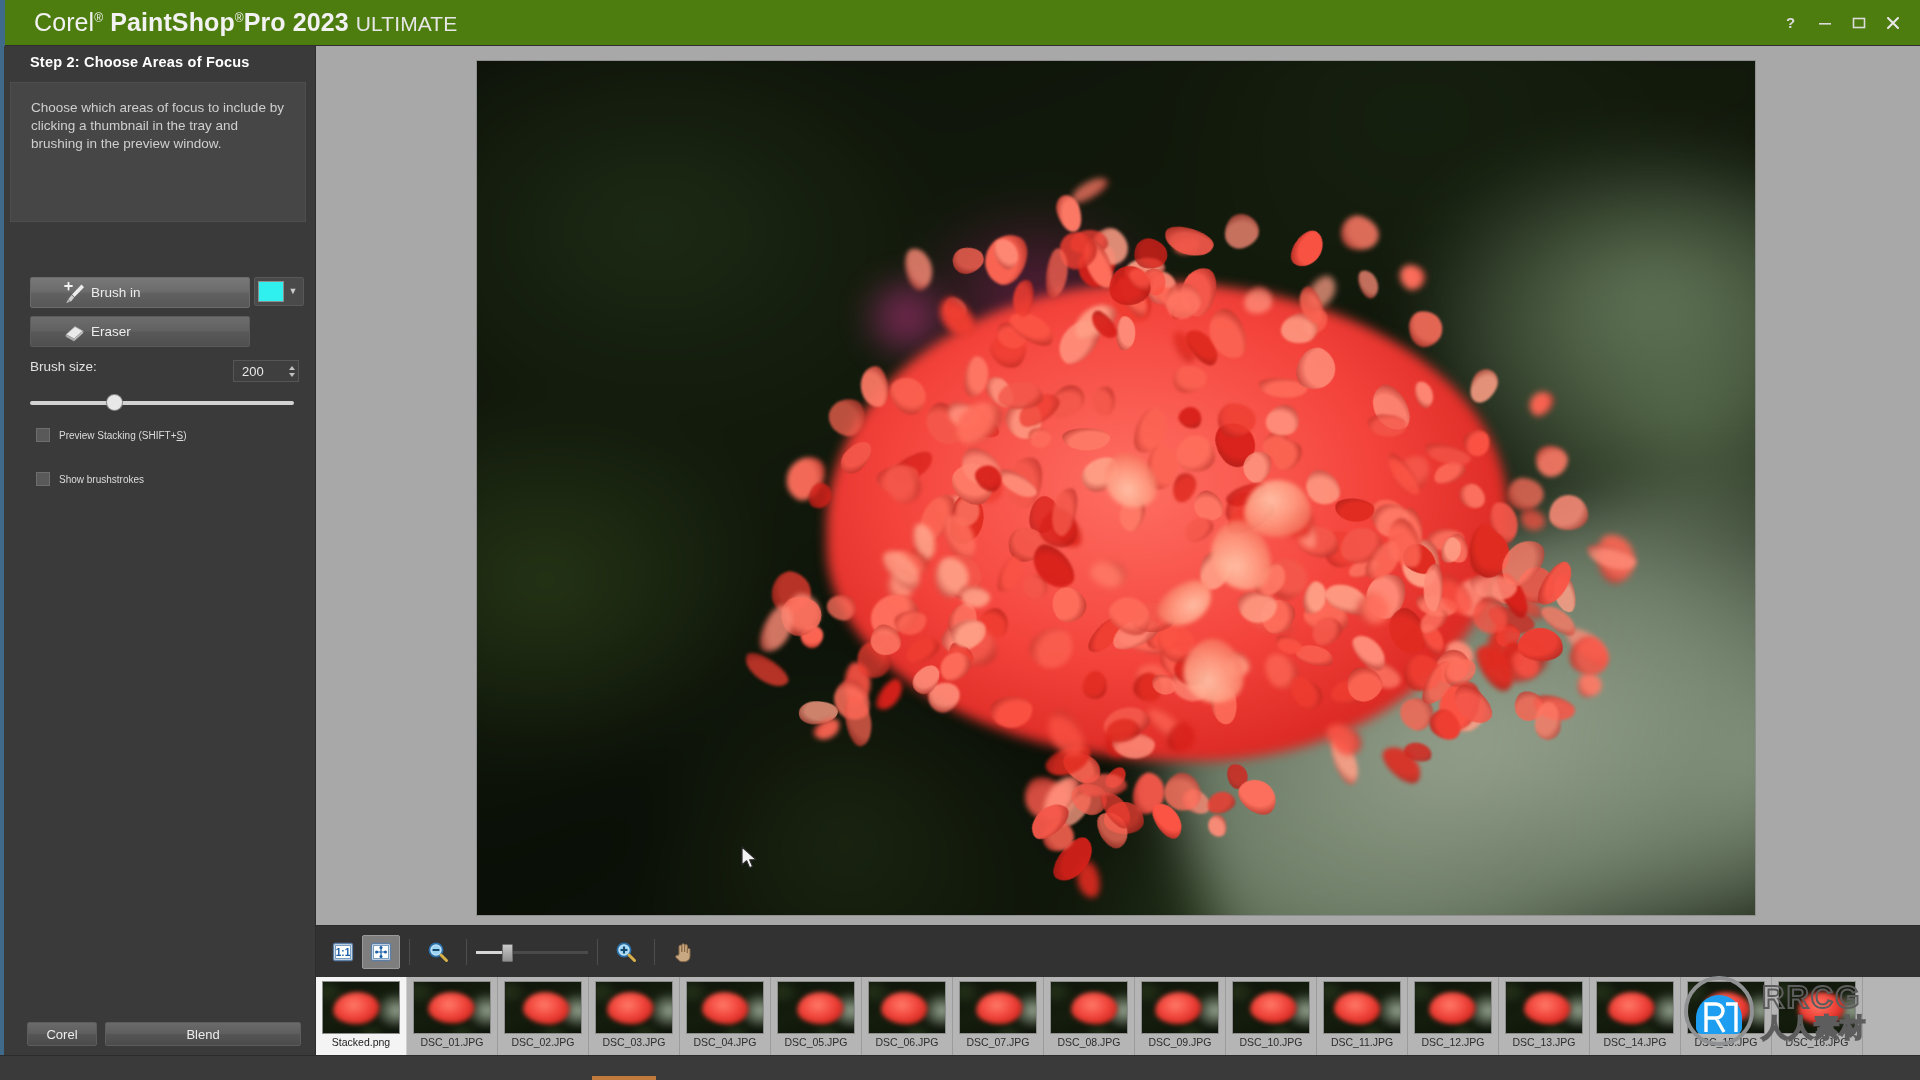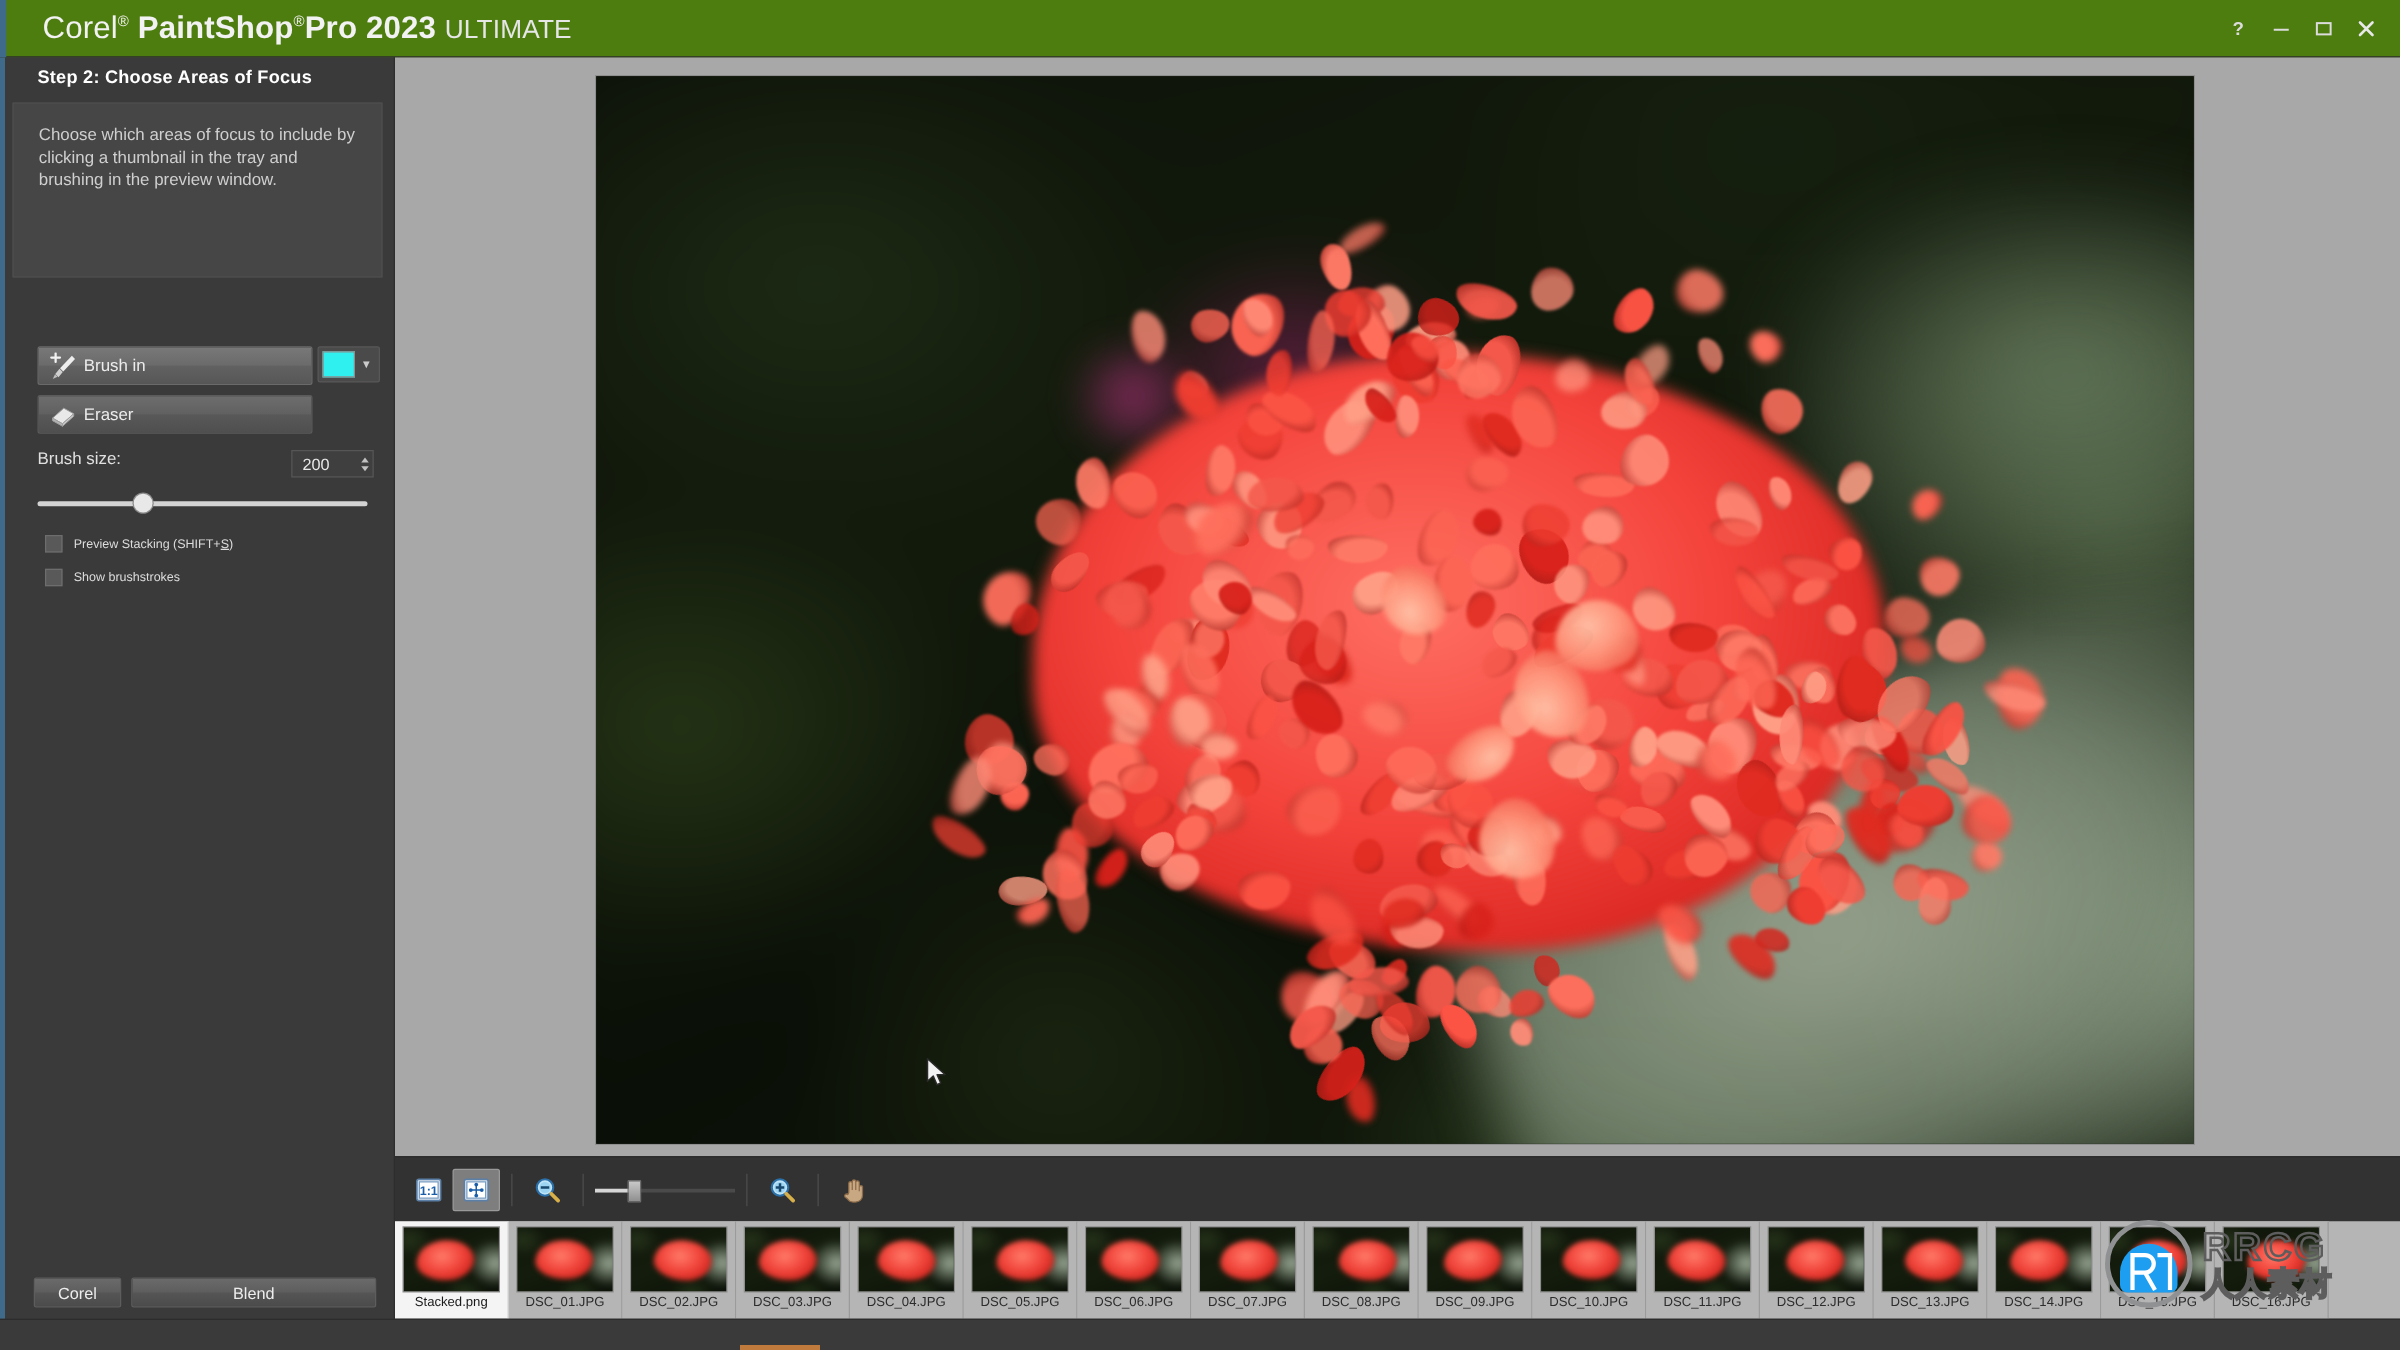--- a/index.html
+++ b/index.html
@@ -54,21 +54,21 @@
   }
   .instr-text {
     position: absolute; left: 20px; top: 16px; width: 262px;
     font-size: 13.5px; line-height: 18px; color: #cfcfcf;
   }
 
   .tool-btn {
     position: absolute; left: 30px; width: 220px; height: 31px;
     background: linear-gradient(180deg,#6d6d6d 0%,#616161 48%,#585858 52%,#4f4f4f 100%);
     border: 1px solid #5b5b5b; border-radius: 2px;
-    display: flex; align-items: center; cursor: default;
+    display: flex; align-items: center; cursor: default; padding-left: 24px;
   }
   .tool-btn.active {
     background: linear-gradient(180deg,#787878 0%,#6b6b6b 48%,#616161 52%,#575757 100%);
     border-color: #6a6a6a;
   }
   .tool-btn .ticon { width: 34px; height: 26px; display: flex; align-items: center; justify-content: center; margin-left: 2px; }
   .tool-btn .tlabel { font-size: 13.5px; color: #ececec; }
 
   .swatch-wrap {
     position: absolute; left: 254px; top: 231px; width: 50px; height: 29px;
@@ -337,21 +337,21 @@
       </div>
     </div>
 
     <div class="slider-track"></div>
     <div class="slider-thumb" id="brushThumb" style="left: 107.19px;"></div>
 
     <div class="chk-row" style="top:382px">
       <span class="chk-box"></span>
       <span class="chk-label"><span>Preview Stacking (SHIFT+</span><u>S</u><span>)</span></span>
     </div>
-    <div class="chk-row" style="top:409px">
+    <div class="chk-row" style="top:426px">
       <span class="chk-box"></span>
       <span class="chk-label">Show brushstrokes</span>
     </div>
 
     <div class="bottom-btns">
       <div class="btn btn-back">Corel</div>
       <div class="btn btn-blend">Blend</div>
     </div>
   </div>
   <div class="sidebar-edge"></div>

